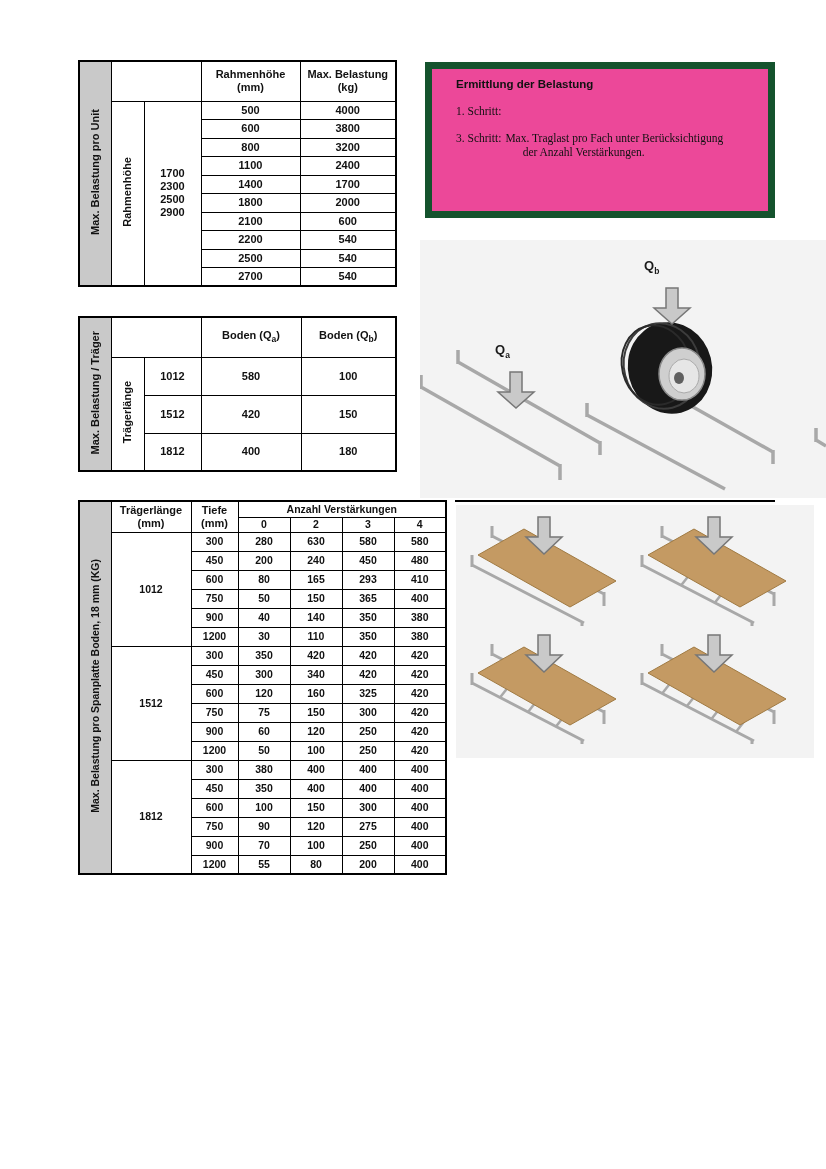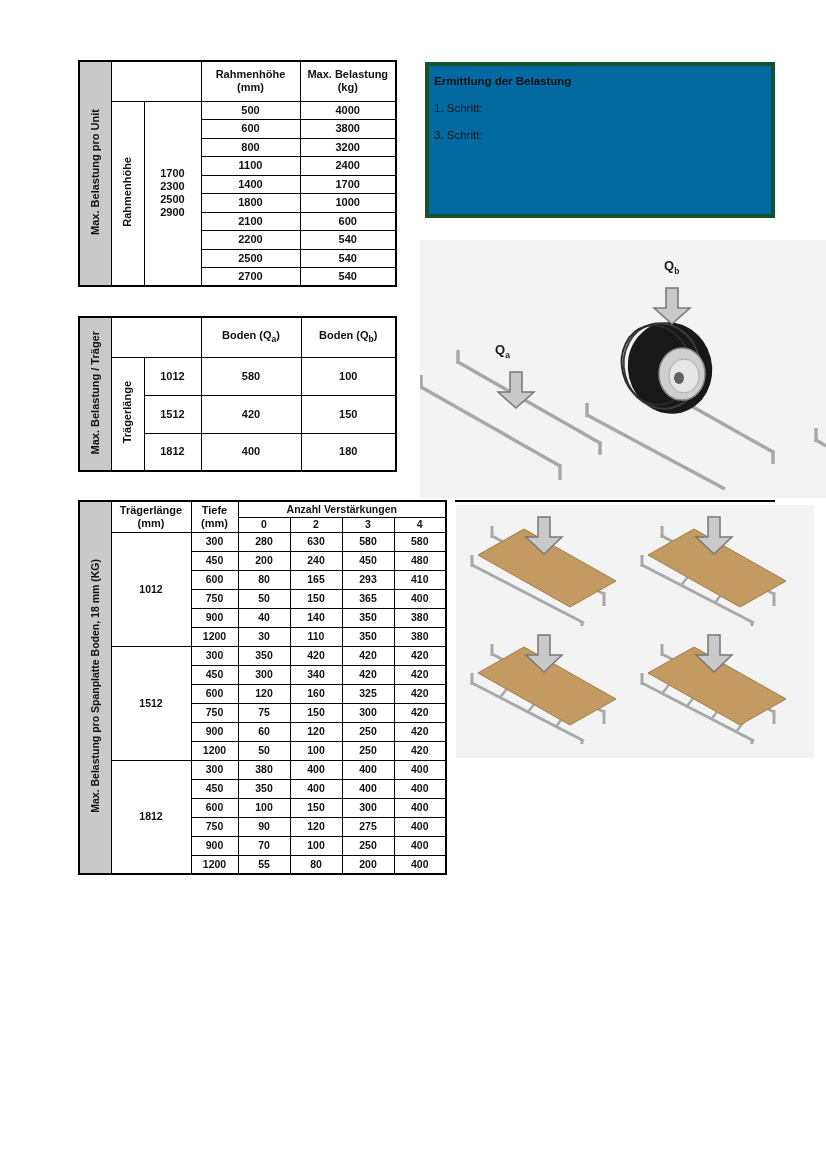--- a/index.html
+++ b/index.html
@@ -22,23 +22,23 @@
   tr.drow1{height:18.5px;}
   tr.drow2{height:38px;}
   tr.h3a{height:16px;}
   tr.h3b{height:15px;}
   tr.drow3{height:19px;}
   #t3 td,#t3 th{font-size:10.5px;}
   .heights div{line-height:13px;}
   sub{font-size:8.5px;}
 
   
-  .infobox{border:4px solid #14532d;background:#0369a1;box-sizing:border-box;padding:8px 5px;}
+  .infobox{border:7px solid #14532d;background:#ec4899;box-sizing:border-box;padding:8px 24px;}
   .ib-title{font-weight:bold;font-size:11.5px;margin:1px 0 14px 0;}
-  .step{display:flex;font-size:11.5px;margin-bottom:13px;line-height:14px;}
+  .step{display:flex;font-size:11.5px;margin-bottom:13px;line-height:14px;font-family:Liberation Serif, serif;}
   .step-label{white-space:pre;margin-right:4px;}
   .step-lines div{white-space:pre-wrap;}
 
   
   .figure{background:#f3f3f3;}
   .qlabel{position:absolute;font-weight:bold;font-size:13px;color:#1a1a1a;}
   .unit{position:absolute;width:160px;height:115px;}
   .rule{background:#000;}
 </style>
 </head>
@@ -90,21 +90,21 @@
           <tr class="drow1">
             <td>1100</td>
             <td>2400</td>
           </tr>
           <tr class="drow1">
             <td>1400</td>
             <td>1700</td>
           </tr>
           <tr class="drow1">
             <td>1800</td>
-            <td>1000</td>
+            <td>2000</td>
           </tr>
           <tr class="drow1">
             <td>2100</td>
             <td>600</td>
           </tr>
           <tr class="drow1">
             <td>2200</td>
             <td>540</td>
           </tr>
           <tr class="drow1">
@@ -120,20 +120,24 @@
   </div>
 
   <div class="abs infobox" style="left:425px;top:62px;width:350px;height:156px;">
     <div class="ib-title">Ermittlung der Belastung</div>
     <div id="steps">
         <div class="step">
           <span class="step-label">1. Schritt:</span>
         </div>
         <div class="step">
           <span class="step-label">3. Schritt:</span>
+          <div class="step-lines">
+            <div>Max. Traglast pro Fach unter Berücksichtigung</div>
+            <div>      der Anzahl Verstärkungen.</div>
+          </div>
         </div>
       </div>
   </div>
 
   <div class="abs figure" style="left:420px;top:240px;width:406px;height:258px;">
     <svg width="406" height="258" viewBox="0 0 406 258">
       <g stroke="#a8a8a8" stroke-width="3.5" fill="none">
         <path d="M38 124 L38 110 M38 122 L180 203 M180 201 L180 215"></path>
         <path d="M1 149 L1 135 M1 147 L140 226 M140 224 L140 240"></path>
         <path d="M211 134 L211 120 M211 132 L353 212 M353 210 L353 224"></path>
@@ -145,21 +149,21 @@
         <ellipse cx="250" cy="128" rx="42" ry="46" fill="#181818" transform="rotate(-14 250 128)"></ellipse>
         <ellipse cx="242" cy="126" rx="38" ry="43" fill="none" stroke="#3c3c3c" stroke-width="2" transform="rotate(-14 242 126)"></ellipse>
         <ellipse cx="236" cy="125" rx="34" ry="40" fill="none" stroke="#2a2a2a" stroke-width="2" transform="rotate(-14 236 125)"></ellipse>
         <ellipse cx="262" cy="134" rx="23" ry="26" fill="#cfcfcf" stroke="#8a8a8a" stroke-width="1.5"></ellipse>
         <ellipse cx="264" cy="136" rx="15" ry="17" fill="#e6e6e6" stroke="#aaaaaa" stroke-width="1"></ellipse>
         <ellipse cx="259" cy="138" rx="5" ry="6" fill="#606060"></ellipse>
       </g>
       <path d="M246 48 h12 v20 h12 l-18 16 l-18 -16 h12 z" fill="#c9c9c9" stroke="#777" stroke-width="1.5"></path>
     </svg>
     <div class="qlabel" style="left:75px;top:102px;"><span>Q</span><sub>a</sub></div>
-    <div class="qlabel" style="left:244px;top:18px;"><span>Q</span><sub>b</sub></div>
+    <div class="qlabel" style="left:224px;top:18px;"><span>Q</span><sub>b</sub></div>
   </div>
 
   <div class="abs" style="left:78px;top:316px;">
     <table class="dt" id="t2">
       <colgroup>
           <col style="width:32px">
           <col style="width:33px">
           <col style="width:57px">
           <col style="width:100px">
           <col style="width:95px">

